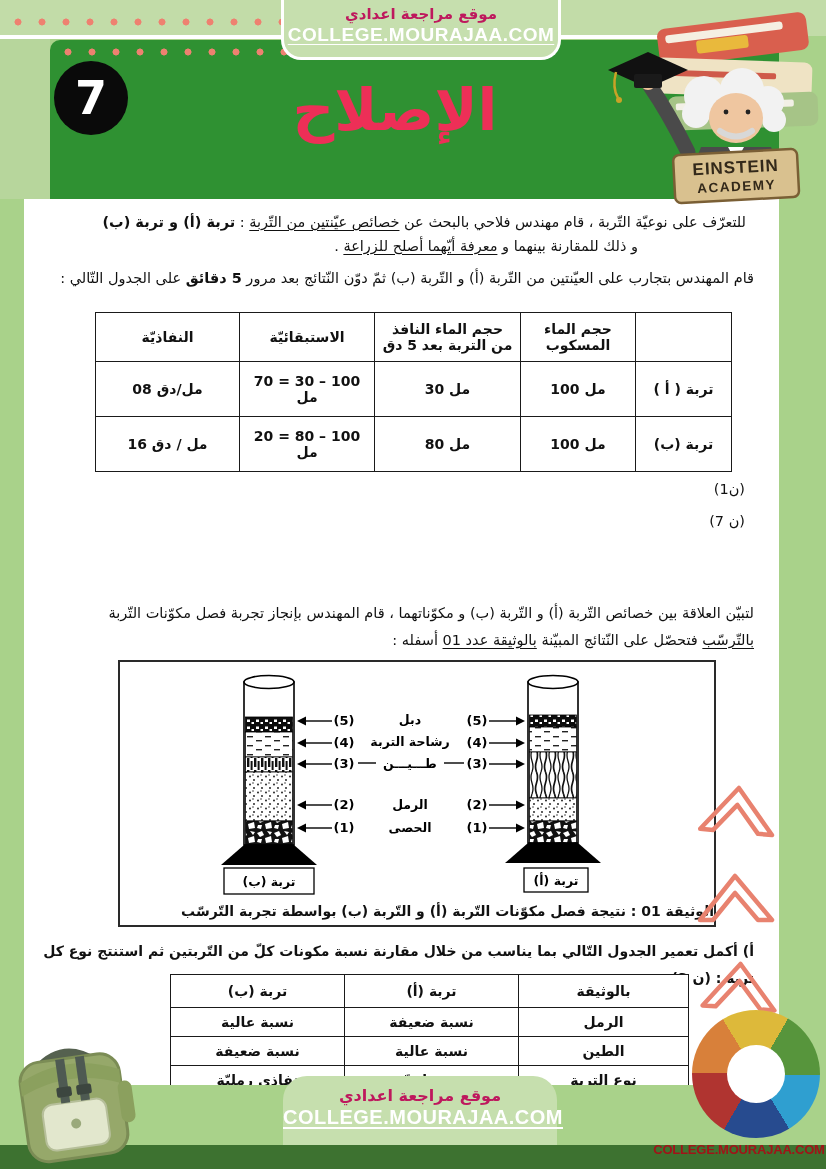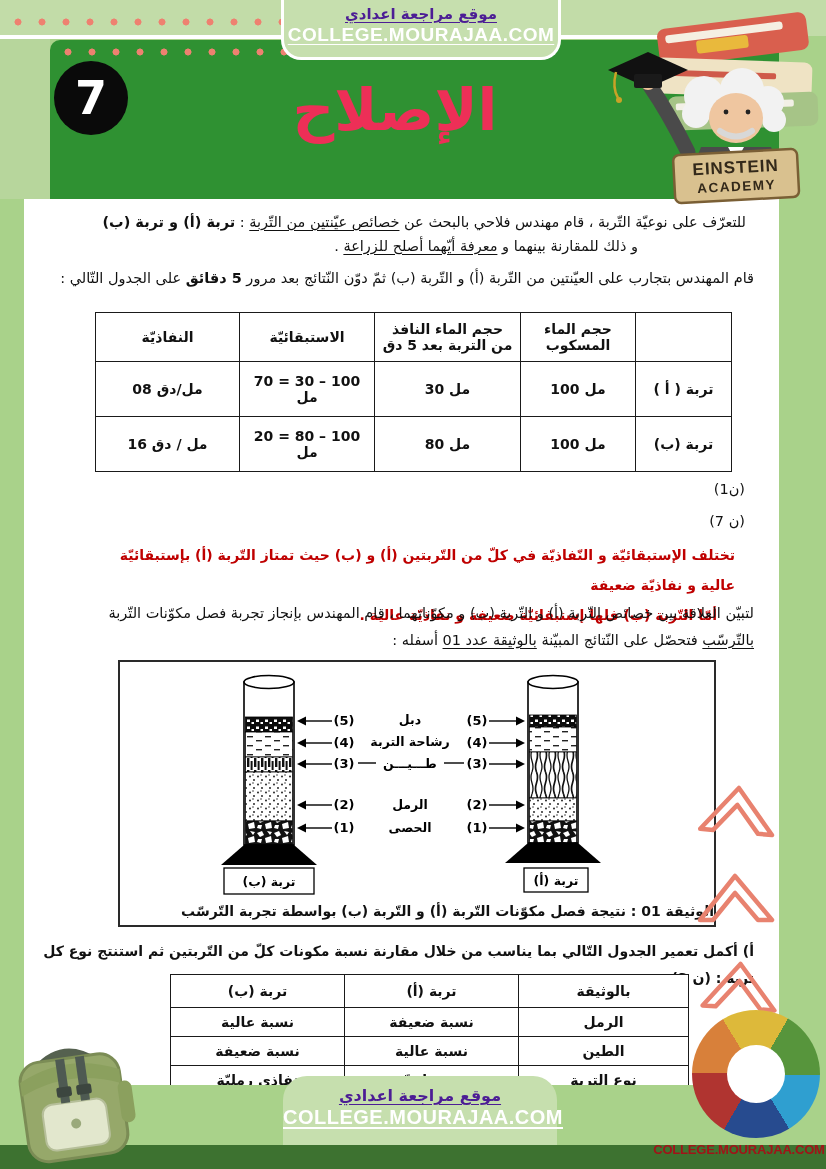--- a/index.html
+++ b/index.html
@@ -14,22 +14,22 @@
     background-image:radial-gradient(circle,#ee8170 3.2px,transparent 3.8px),
                      radial-gradient(circle,#ee8170 3.2px,transparent 3.8px);
     background-size:24px 40px,24px 40px;background-position:6px 2px,16px 22px;background-repeat:repeat-x;}
   .dots-banner{left:52px;top:44px;width:340px;height:12px;z-index:3;
     background-image:radial-gradient(circle,#ee8170 3.2px,transparent 3.8px);
     background-size:24px 12px;background-position:4px 2px;background-repeat:repeat-x;}
   .banner{left:50px;top:40px;width:729px;height:159px;background:#2f9132;border-radius:10px 10px 0 0;z-index:1;}
   .header-tab{left:281px;top:0;width:274px;height:57px;background:#c6dfae;z-index:3;
     border-radius:0 0 20px 20px;border-bottom:3px solid #fff;border-left:3px solid #fff;border-right:3px solid #fff;
     text-align:center;}
-  .site-ar{display:block;margin-top:5px;color:#4c1d95;font-size:15px;font-weight:bold;
-    text-decoration:underline;text-underline-offset:3px;direction:rtl;}
+  .site-ar{display:block;margin-top:5px;color:#be185d;font-size:15px;font-weight:bold;
+    text-underline-offset:3px;direction:rtl;}
   .site-domain{display:block;margin-top:1px;color:#fff;font-size:19px;font-weight:bold;letter-spacing:.5px;
     text-decoration:underline;text-underline-offset:3px;font-family:"Liberation Sans",sans-serif;}
   .num-circle{left:54px;top:61px;width:74px;height:74px;border-radius:50%;background:#0a0a0a;color:#fff;
     font-size:46px;font-weight:bold;display:flex;align-items:center;justify-content:center;z-index:3;}
   .page-title{left:240px;top:76px;width:310px;text-align:center;color:#ed2f57;font-size:58px;font-weight:bold;
     z-index:2;direction:rtl;}
   .mascot{left:596px;top:0;z-index:3;}
   
   .content{left:24px;top:199px;width:755px;height:886px;background:#ffffff;z-index:1;}
   .para{position:absolute;direction:rtl;text-align:right;color:#111;font-size:14.5px;line-height:27px;z-index:2;}
@@ -185,24 +185,20 @@
     </tr>
   </tbody>
     </table>
 
   <div class="qrow q1">
     <span class="q-points">(1ن)</span>
   </div>
   <div class="qrow q2">
     <span class="q-points">(7 ن)</span>
   </div>
-  <div class="answer">
-    <div>تختلف الإستبقائيّة و النّفاذيّة في كلّ من التّربتين (أ)  و  (ب) حيث تمتاز التّربة (أ) بإستبقائيّة عالية و نفاذيّة ضعيفة</div>
-    <div class="ans2">أمّا التّربة (ب) فلها إستبقائيّة ضعيفة و نفاذيّة عالية .</div>
-  </div>
 
   <div class="para p2"><span>لتبيّن العلاقة بين خصائص التّربة (أ) و التّربة (ب) و مكوّناتهما ، قام المهندس بإنجاز تجربة  فصل مكوّنات التّربة </span><span class="u">بالتّرسّب</span><span> فتحصّل على النّتائج المبيّنة </span><span class="u">بالوثيقة عدد 01</span><span> أسفله :</span></div>
 
   <div class="abs doc-box">
     <svg width="594" height="240" viewBox="0 0 594 240">
       <defs>
         <pattern id="patDark" width="9" height="7" patternUnits="userSpaceOnUse">
           <rect width="9" height="7" fill="#0c0c0c"></rect>
           <rect x="1" y="1.5" width="3" height="2.5" fill="#fff"></rect>
           <rect x="5.5" y="4" width="2.5" height="2" fill="#fff"></rect>

